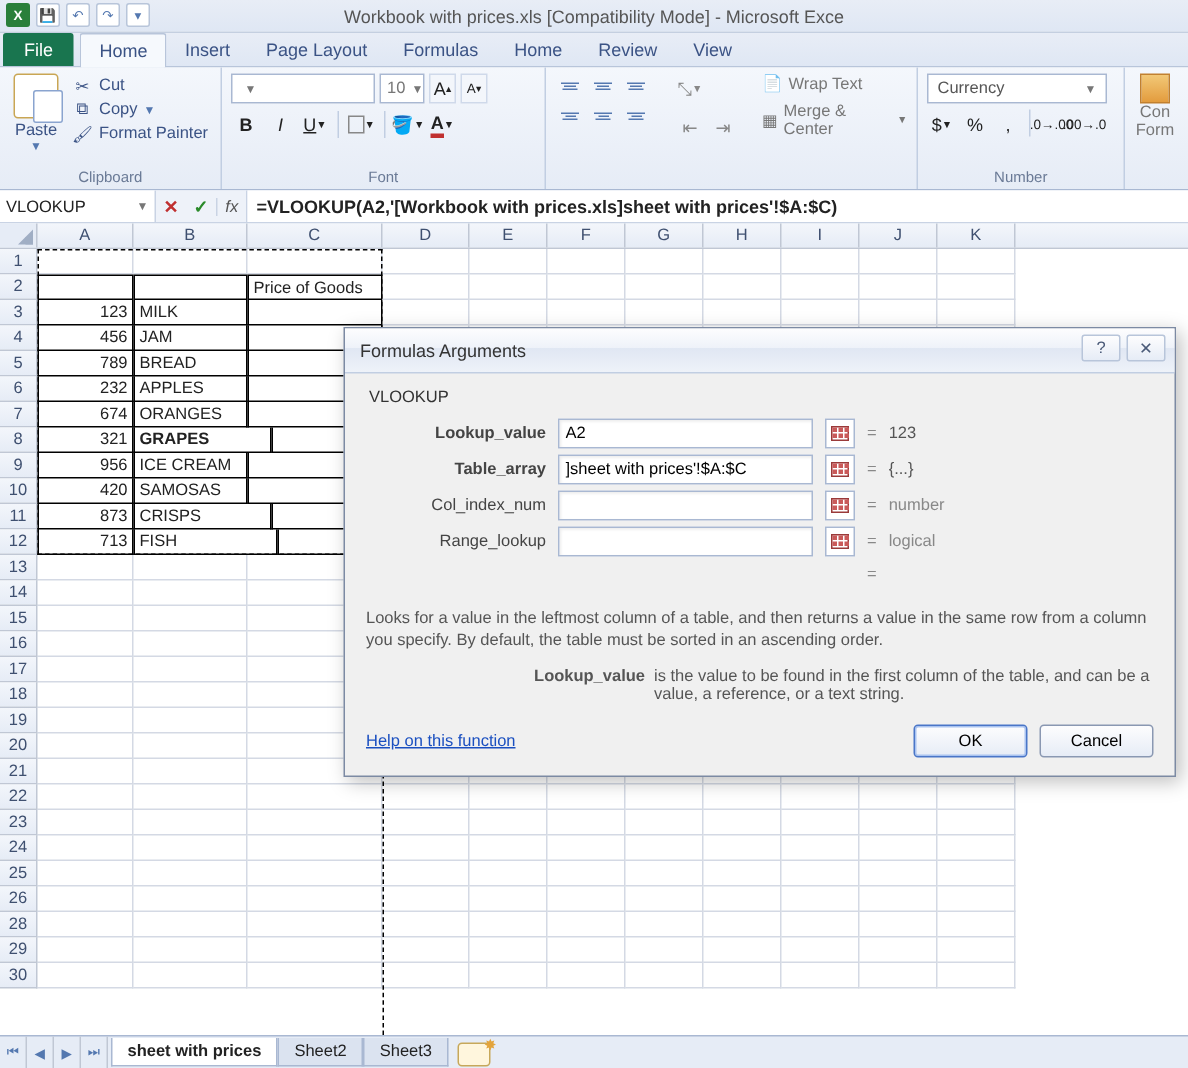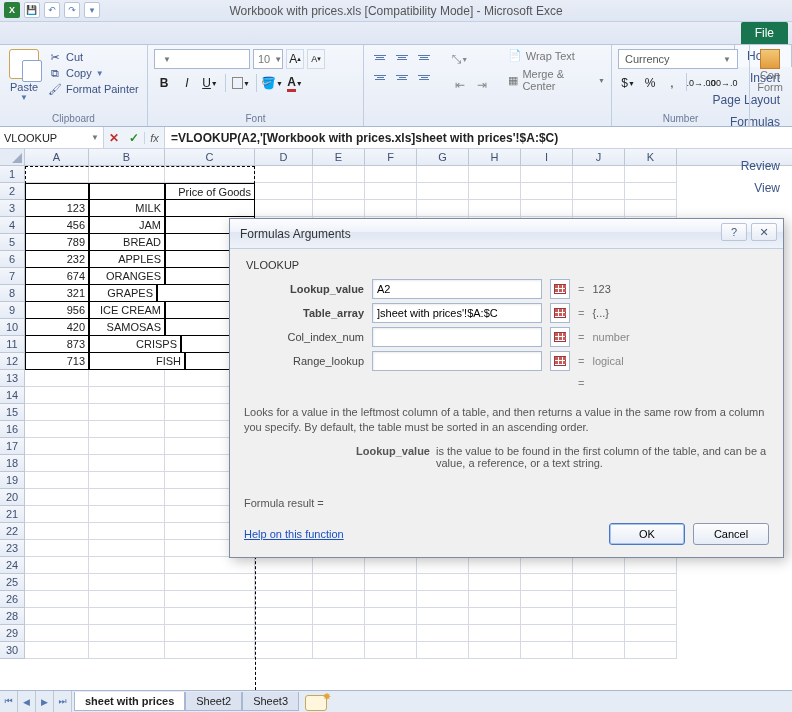--- a/index.html
+++ b/index.html
@@ -5,21 +5,21 @@
   * { box-sizing: border-box; margin: 0; padding: 0; font-family: "Segoe UI", Tahoma, sans-serif; }
   body { width: 792px; height: 712px; background: #fff; overflow: hidden; position: relative; font-size: 11px; color: #222; }
 
   
   .titlebar { height: 22px; background: linear-gradient(#e8edf6,#dfe7f4); display:flex; align-items:center; justify-content:center; font-size:12px; color:#555; border-bottom:1px solid #c4cfe0;}
   .titlebar .qat { position:absolute; left:4px; top:2px; display:flex; gap:4px; align-items:center;}
   .qat-btn { width:16px; height:16px; background:#fff; border:1px solid #b8c5da; border-radius:2px; display:flex; align-items:center; justify-content:center; font-size:9px; color:#5478b0;}
   .excel-icon{width:16px;height:16px;background:#2a7f3a;color:#fff;font-size:9px;display:flex;align-items:center;justify-content:center;border-radius:2px;font-weight:bold;}
 
   
-  .ribbon-tabs { height:23px; background:linear-gradient(#e8edf6,#dfe7f4); display:flex; align-items:flex-end; padding-left:2px; border-bottom:1px solid #b8c5da;flex-direction:column;}
+  .ribbon-tabs { height:23px; background:linear-gradient(#e8edf6,#dfe7f4); display:flex; align-items:center; padding-left:2px; border-bottom:1px solid #b8c5da;}
   .file-tab { background:#19754f; color:#fff; padding:4px 14px; font-size:12px; border-radius:2px 2px 0 0; margin-right:4px;}
   .tab { padding:4px 12px; font-size:12px; color:#3b5385; cursor:default;}
   .tab.active { background:#f6f9fd; border:1px solid #b8c5da; border-bottom:none; border-radius:2px 2px 0 0; color:#3b5385;}
 
   
   .ribbon { height:82px; background:linear-gradient(#f4f7fc,#e6ecf6); border-bottom:1px solid #a9b8d2; display:flex;}
   .group { border-right:1px solid #c1cee2; padding:4px 6px 2px 6px; display:flex; flex-direction:column; justify-content:space-between; position:relative;}
   .group-label { text-align:center; font-size:10px; color:#6a7a96; padding-top:2px;}
 
   .paste-btn { width:36px; text-align:center; font-size:11px; color:#3b5385;}
@@ -66,21 +66,21 @@
   .corner{width:25px;border-right:1px solid #c0c7d4;background:#e6ecf6;position:relative;}
   .corner::after{content:"";position:absolute;right:2px;bottom:2px;border:5px solid transparent;border-bottom-color:#a0aec4;border-right-color:#a0aec4;}
   .col-head{border-right:1px solid #c0c7d4;text-align:center;font-size:11px;color:#3f5070;line-height:17px;}
 
   
   .grid-wrap{position:relative;height:524px;overflow:hidden;}
   .grid{position:absolute;left:0;top:0;}
   .grow{display:flex;height:17px;}
   .rh{width:25px;border-right:1px solid #c0c7d4;border-bottom:1px solid #c0c7d4;background:linear-gradient(#f3f6fb,#e6ecf6);text-align:center;font-size:11px;color:#3f5070;line-height:17px;}
   .cell{border-right:1px solid #d4d9e4;border-bottom:1px solid #d4d9e4;line-height:17px;font-size:11px;padding:0 3px;overflow:hidden;white-space:nowrap;}
-  .tb-r{border-right:1.5px solid #000 !important;text-align:right;}
+  .tb-r{border-right:1.5px solid #000 !important;}
   .tb-l{border-left:1.5px solid #000 !important;}
   .tb-t{border-top:1.5px solid #000 !important;}
   .tb-b{border-bottom:1.5px solid #000 !important;}
   .num{text-align:right;}
 
   
   .ants{position:absolute;border:1px dashed #000;}
 
   
   .sheetbar{position:absolute;left:0;right:0;bottom:0;height:22px;background:#e6ecf6;border-top:1px solid #a9b8d2;display:flex;align-items:center;}
@@ -463,21 +463,21 @@
         <div class="cell" style="width: 52px;"></div>
         <div class="cell" style="width: 52px;"></div>
         <div class="cell" style="width: 52px;"></div>
         <div class="cell" style="width: 52px;"></div>
         <div class="cell" style="width: 52px;"></div>
         <div class="cell" style="width: 52px;"></div>
       </div>
       <div class="grow">
         <div class="rh">8</div>
         <div class="cell num tb-l tb-r" style="width: 64px; border-bottom: 1px solid rgb(0, 0, 0); border-right: 1px solid rgb(0, 0, 0); border-left: 1.5px solid rgb(0, 0, 0);">321</div>
-        <div class="cell tb-l tb-r" style="width: 68px; border-bottom: 1px solid rgb(0, 0, 0); border-right: 1px solid rgb(0, 0, 0);">GRAPES</div>
+        <div class="cell tb-l tb-r" style="width: 92px; border-bottom: 1px solid rgb(0, 0, 0); border-right: 1px solid rgb(0, 0, 0); font-weight: bold;">GRAPES</div>
         <div class="cell tb-l tb-r" style="width: 90px; border-bottom: 1px solid rgb(0, 0, 0); border-right: 1.5px solid rgb(0, 0, 0);"></div>
         <div class="cell" style="width: 58px;"></div>
         <div class="cell" style="width: 52px;"></div>
         <div class="cell" style="width: 52px;"></div>
         <div class="cell" style="width: 52px;"></div>
         <div class="cell" style="width: 52px;"></div>
         <div class="cell" style="width: 52px;"></div>
         <div class="cell" style="width: 52px;"></div>
         <div class="cell" style="width: 52px;"></div>
       </div>
@@ -877,21 +877,20 @@
       <span class="arg-res">logical</span>
     </div>
 
     <div style="text-align:left;margin-left:334px;margin-top:6px"><span class="arg-eq">=</span></div>
 
     <div class="dlg-desc">Looks for a value in the leftmost column of a table, and then returns a value in the same row from a column you specify. By default, the table must be sorted in an ascending order.</div>
     <div class="dlg-subdesc">
       <div class="lbl">Lookup_value</div>
       <div style="flex:1">is the value to be found in the first column of the table, and can be a value, a reference, or a text string.</div>
     </div>
-    <div class="dlg-result">Formula result =</div>
     <div class="dlg-footer">
       <span class="help-link">Help on this function</span>
       <div class="dlg-buttons">
         <button class="dlg-btn primary">OK</button>
         <button class="dlg-btn">Cancel</button>
       </div>
     </div>
   </div>
 </div>
 

